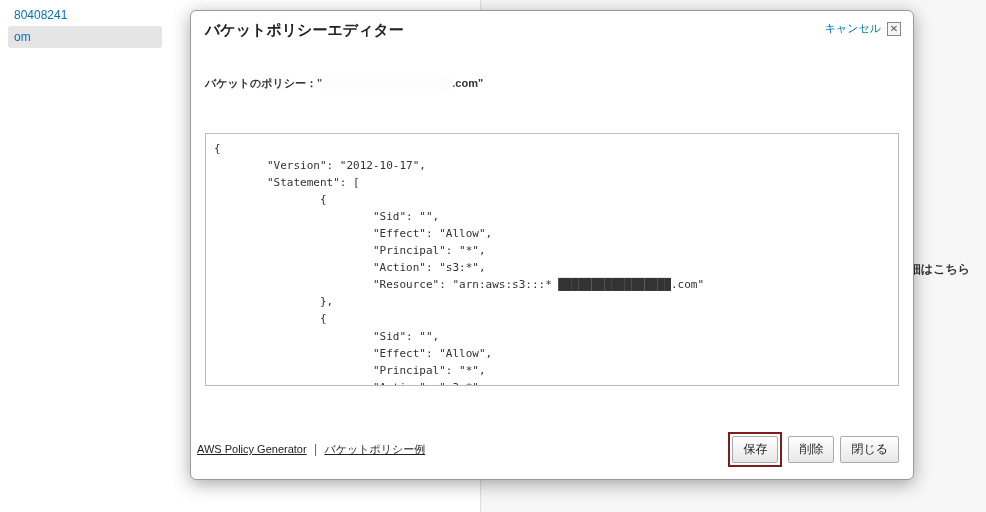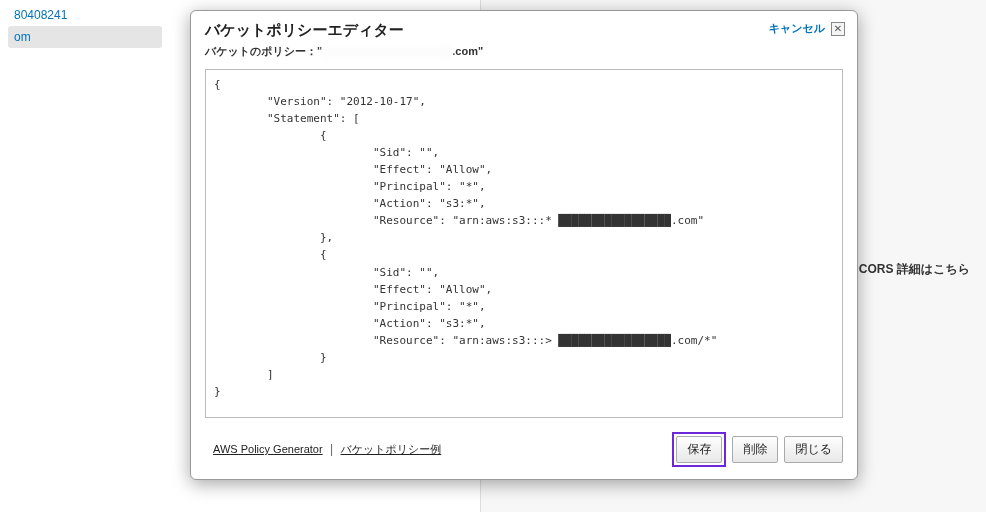--- a/index.html
+++ b/index.html
@@ -77,28 +77,29 @@
     width: 0; height: 0;
     border-top: 5px solid transparent;
     border-bottom: 5px solid transparent;
     border-left: 6px solid #777;
     display: inline-block;
   }
   
   .modal {
     position: absolute;
     left: 190px; top: 10px;
-    width: 668px;
+    width: 724px;
     height: 470px;
     background: #fff;
     border: 1px solid #999;
     border-radius: 6px;
     box-shadow: 0 4px 18px rgba(0,0,0,0.35);
     display: flex;
     flex-direction: column;
+    gap: 32px;
   }
   .modal-header {
     padding: 10px 12px 4px 14px;
     display: flex;
     justify-content: space-between;
     align-items: flex-start;
   }
   .modal-title {
     font-size: 15px;
     font-weight: bold;
@@ -106,21 +107,20 @@
   }
   .modal-close-area {
     display: flex;
     align-items: center;
     gap: 6px;
   }
   .cancel-link {
     color: #0073bb;
     font-size: 11px;
     cursor: pointer;
-    font-weight: bold;
   }
   .close-x {
     width: 14px; height: 14px;
     border: 1px solid #888;
     font-size: 10px;
     line-height: 12px;
     text-align: center;
     color: #555;
     cursor: pointer;
     background:#f5f5f5;
@@ -154,21 +154,21 @@
     font-size: 11px;
     line-height: 1.55;
     color: #333;
     padding: 6px 8px;
     white-space: pre;
     overflow: auto;
     resize: none;
     position:relative;
   }
   .modal-footer {
-    padding: 6px 14px 12px 22px;
+    padding: 6px 14px 12px 6px;
     display: flex;
     justify-content: space-between;
     align-items: center;
   }
   .footer-links a {
     color: #222;
     font-size: 11px;
     text-decoration: underline;
   }
   .footer-links .sep { margin: 0 4px; color:#666;}
@@ -176,21 +176,21 @@
   .btn {
     background: linear-gradient(#fefefe,#e8e8e8);
     border: 1px solid #aaa;
     padding: 4px 10px;
     font-size: 12px;
     border-radius: 2px;
     cursor: pointer;
     color:#222;
   }
   .btn-save-wrap {
-    border: 2px solid #6d28d9;
+    border: 2px solid #7f1d1d;
     padding: 2px;
   }
 </style>
 </head>
 <body>
 
 <div class="bg-sidebar">
   <div class="side-item">80408241</div>
   <div class="side-item selected">om</div>
 </div>

